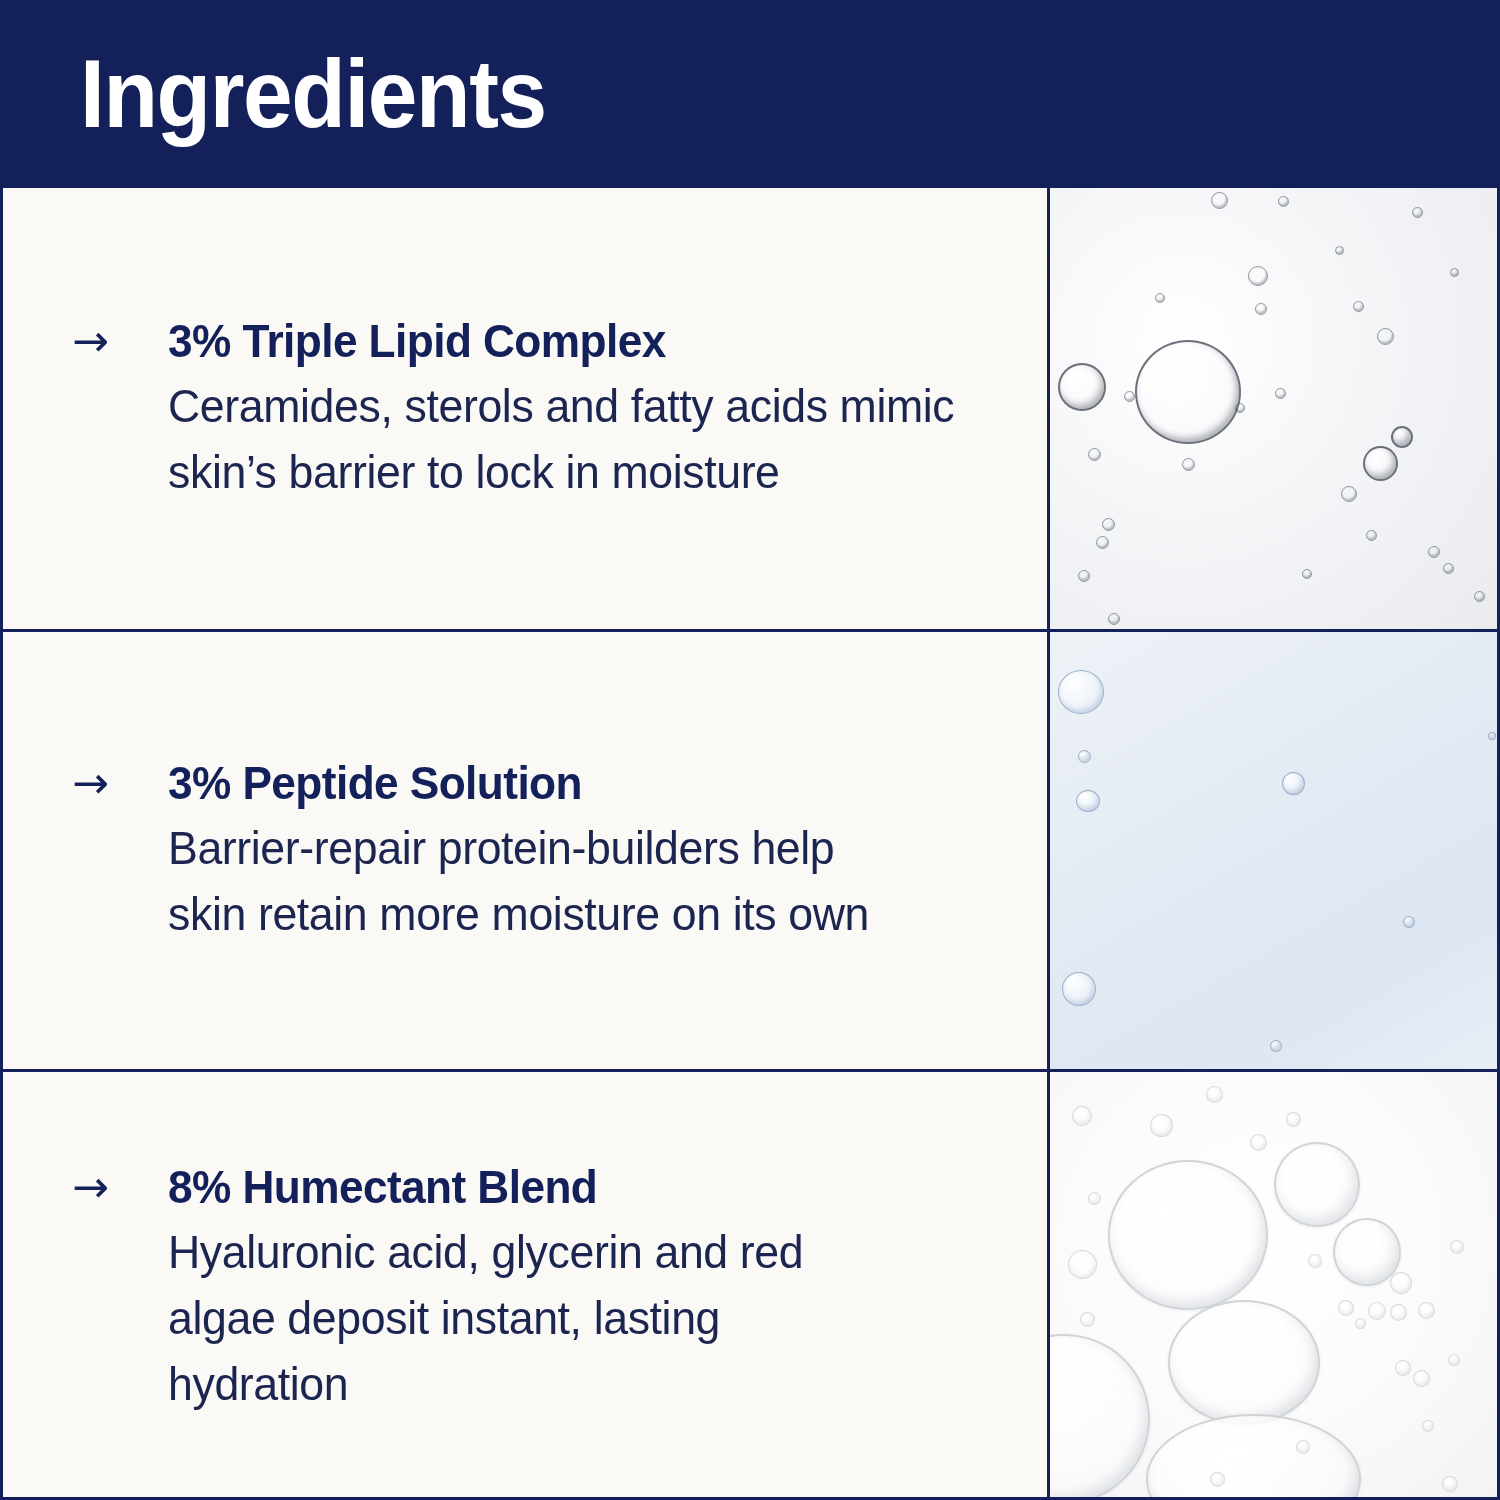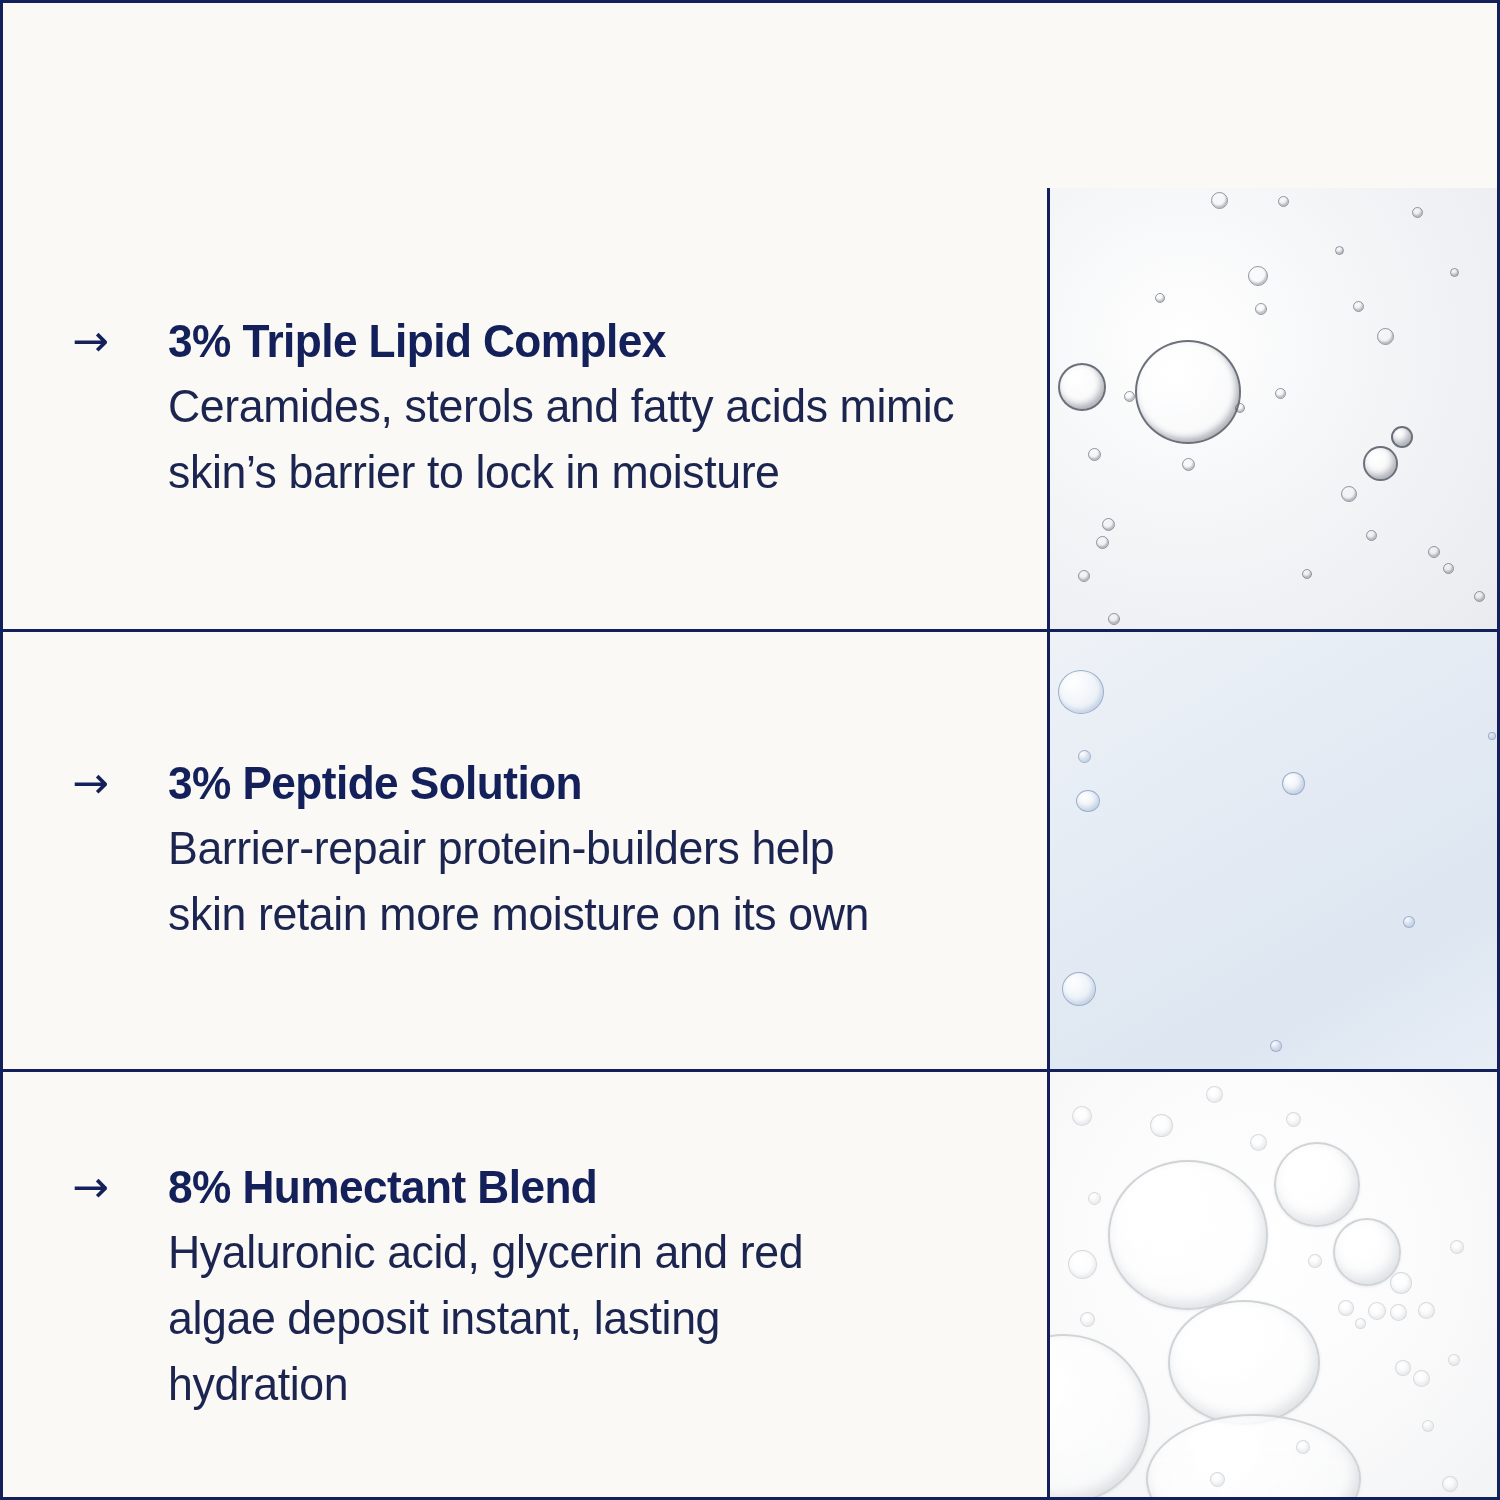--- a/index.html
+++ b/index.html
@@ -183,20 +183,23 @@
     border: 1px solid rgba(205,209,214,0.8);
     background: radial-gradient(circle at 35% 30%, rgba(255,255,255,0.95), rgba(250,250,251,0.3));
     box-shadow: inset -1px -2px 4px rgba(195,200,206,0.4);
   }
 </style>
 </head>
 <body>
 
 <div class="page">
 
+  <div class="header">
+    <div class="header-title">Ingredients</div>
+  </div>
 
   <div class="body-grid">
 
     <div class="row row-1">
       <div class="text-cell">
         <div class="heading-line">
           <span class="arrow-icon">→</span>
           <span class="item-title">3% Triple Lipid Complex</span>
         </div>
         <div class="item-desc">Ceramides, sterols and fatty acids mimic skin’s barrier to lock in moisture</div>

